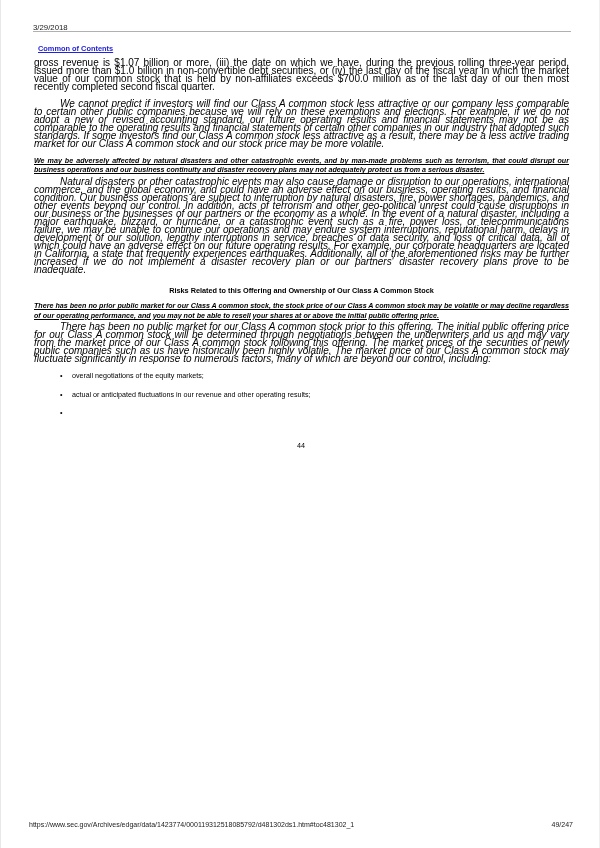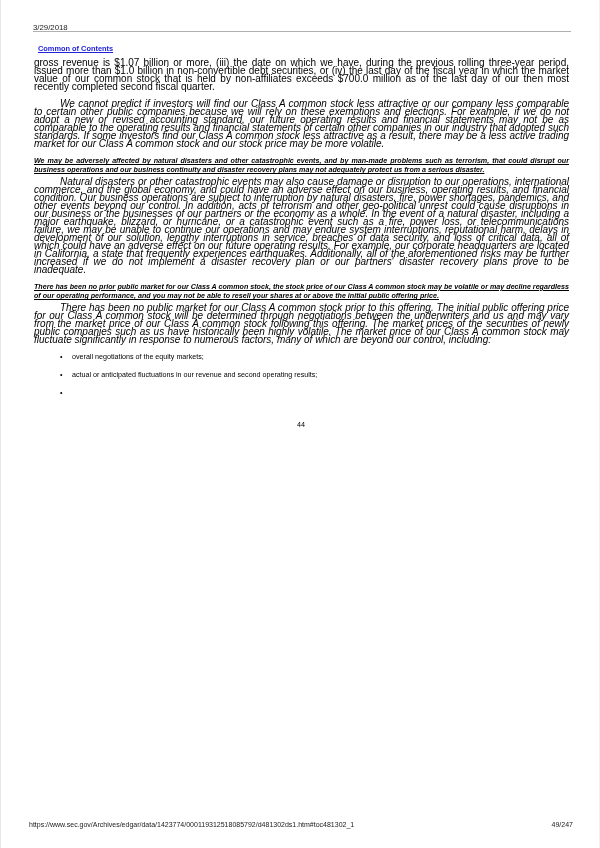--- a/index.html
+++ b/index.html
@@ -114,21 +114,21 @@
     line-height: 9.4px;
   }
   ul.bullets li .bullet-dot {
     position: absolute;
     left: 26px;
     top: 0;
   }
   .page-number {
     position: absolute;
     left: 0;
-    top: 420px;
+    top: 441px;
     width: 600px;
     text-align: center;
     font-size: 7.2px;
   }
   .footer {
     position: absolute;
     left: 28px;
     top: 821px;
     width: 544px;
     height: 12px;
@@ -164,33 +164,34 @@
   <div class="content">
 
     <p class="body-text">gross revenue is $1.07 billion or more, (iii) the date on which we have, during the previous rolling three-year period, issued more than $1.0 billion in non-convertible debt securities, or (iv) the last day of the fiscal year in which the market value of our common stock that is held by non-affiliates exceeds $700.0 million as of the last day of our then most recently completed second fiscal quarter.</p>
 
     <p class="body-text indented">We cannot predict if investors will find our Class A common stock less attractive or our company less comparable to certain other public companies because we will rely on these exemptions and elections. For example, if we do not adopt a new or revised accounting standard, our future operating results and financial statements may not be as comparable to the operating results and financial statements of certain other companies in our industry that adopted such standards. If some investors find our Class A common stock less attractive as a result, there may be a less active trading market for our Class A common stock and our stock price may be more volatile.</p>
 
     <p class="risk-heading">We may be adversely affected by natural disasters and other catastrophic events, and by man-made problems such as terrorism, that could disrupt our business operations and our business continuity and disaster recovery plans may not adequately protect us from a serious disaster.</p>
 
     <p class="body-text indented">Natural disasters or other catastrophic events may also cause damage or disruption to our operations, international commerce, and the global economy, and could have an adverse effect on our business, operating results, and financial condition. Our business operations are subject to interruption by natural disasters, fire, power shortages, pandemics, and other events beyond our control. In addition, acts of terrorism and other geo-political unrest could cause disruptions in our business or the businesses of our partners or the economy as a whole. In the event of a natural disaster, including a major earthquake, blizzard, or hurricane, or a catastrophic event such as a fire, power loss, or telecommunications failure, we may be unable to continue our operations and may endure system interruptions, reputational harm, delays in development of our solution, lengthy interruptions in service, breaches of data security, and loss of critical data, all of which could have an adverse effect on our future operating results. For example, our corporate headquarters are located in California, a state that frequently experiences earthquakes. Additionally, all of the aforementioned risks may be further increased if we do not implement a disaster recovery plan or our partners' disaster recovery plans prove to be inadequate.</p>
 
+    <h2 class="section-heading">Risks Related to this Offering and Ownership of Our Class A Common Stock</h2>
 
     <p class="risk-heading">There has been no prior public market for our Class A common stock, the stock price of our Class A common stock may be volatile or may decline regardless of our operating performance, and you may not be able to resell your shares at or above the initial public offering price.</p>
 
     <p class="body-text indented">There has been no public market for our Class A common stock prior to this offering. The initial public offering price for our Class A common stock will be determined through negotiations between the underwriters and us and may vary from the market price of our Class A common stock following this offering. The market prices of the securities of newly public companies such as us have historically been highly volatile. The market price of our Class A common stock may fluctuate significantly in response to numerous factors, many of which are beyond our control, including:</p>
 
     <ul class="bullets">
       <li>
         <span class="bullet-dot">•</span>
         <span>overall negotiations of the equity markets;</span>
       </li>
       <li>
         <span class="bullet-dot">•</span>
-        <span>actual or anticipated fluctuations in our revenue and second operating results;</span>
+        <span>actual or anticipated fluctuations in our revenue and other operating results;</span>
       </li>
       <li>
         <span class="bullet-dot">•</span>
       </li>
     </ul>
 
   </div>
 
   <div class="page-number">44</div>
 

